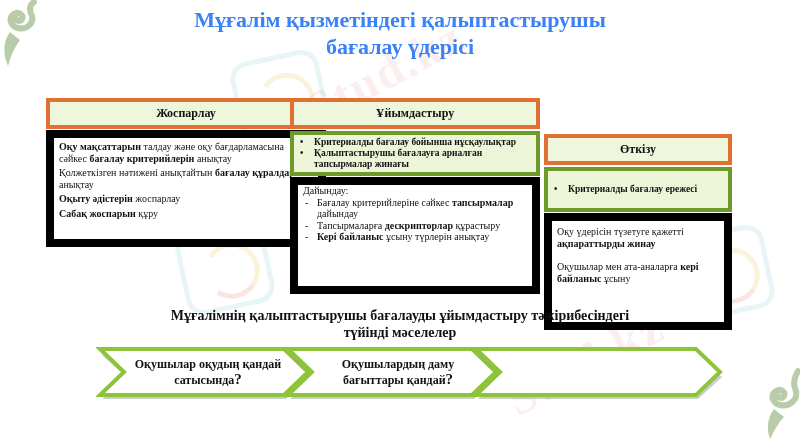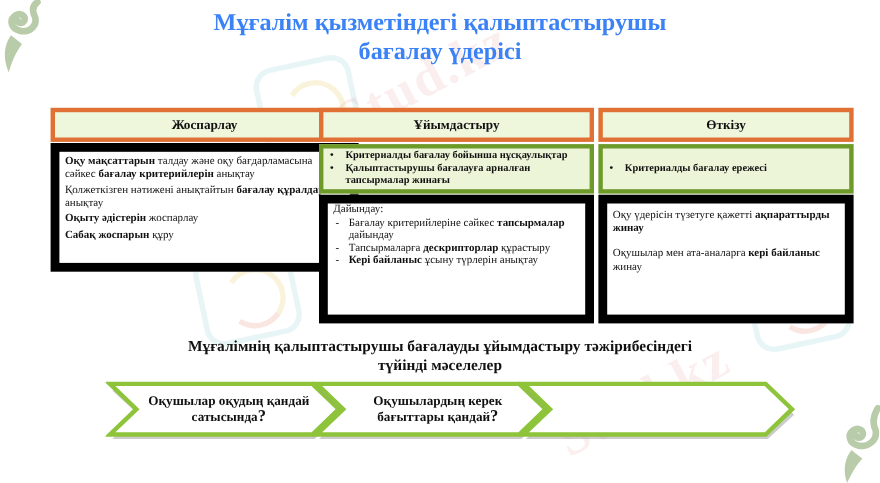--- a/index.html
+++ b/index.html
@@ -28,21 +28,21 @@
     }
 
     .title {
       position: absolute; left: 140px; top: 6px; width: 520px; text-align: center;
       font-size: 22px; font-weight: bold; line-height: 27px; color: #3b82f6;
     }
 
     .col { position: absolute; top: 98px; }
     #col-1 { left: 46px; width: 280px; }
     #col-2 { left: 290px; width: 250px; }
-    #col-3 { left: 544px; width: 232px; }
+    #col-3 { left: 544px; width: 188px; margin-top: 36px; }
 
     .head-box {
       height: 31px; border: 4px solid #e07033; background: #eef6dc;
       display: flex; align-items: center; justify-content: center;
       font-size: 12px; font-weight: bold;
     }
     .res-box {
       margin-top: 2px; height: 45px; border: 4px solid #6e9a2a; background: #ecf5d8;
       display: flex; align-items: center; padding-left: 6px;
     }
@@ -134,21 +134,21 @@
 
 <div class="col" id="col-3">
   <div class="head-box">Өткізу</div>
   <div class="res-box">
     <ul>
       <li>Критериалды бағалау ережесі</li>
     </ul>
   </div>
   <div class="act-box" style="padding-top:5px;">
     <p style="margin-bottom:12px;"><span>Оқу үдерісін түзетуге қажетті </span><b>ақпараттырды жинау</b></p>
-    <p><span>Оқушылар мен ата-аналарға </span><b>кері байланыс</b><span> жинау</span></p>
+    <p><span>Оқушылар мен ата-аналарға </span><b>кері байланыс</b><span> ұсыну</span></p>
   </div>
 </div>
 
 <div class="subtitle">
   <div>Мұғалімнің қалыптастырушы бағалауды ұйымдастыру тәжірибесіндегі</div>
   <div>түйінді мәселелер</div>
 </div>
 
 <div class="chevron-row">
   <div class="chev" style="left:0; width:230px;">
@@ -159,21 +159,21 @@
     <div class="txt" style="left:28px; width:168px;">
       <div><span>Оқушылар оқудың қандай</span><br><span>сатысында</span><span class="q">?</span></div>
     </div>
   </div>
   <div class="chev" style="left:188px; width:230px;">
     <svg width="230" height="56" viewBox="0 0 230 56">
       <polygon points="4,6 188,6 212,28 188,50 4,50 28,28" fill="#9a9a9a" opacity="0.5" transform="translate(2,3)"></polygon>
       <polygon points="4,3 188,3 212,26 188,49 4,49 28,26" fill="#ffffff" stroke="#8ec43a" stroke-width="4" stroke-linejoin="miter"></polygon>
     </svg>
     <div class="txt" style="left:32px; width:164px;">
-      <div><span>Оқушылардың керек</span><br><span>бағыттары қандай</span><span class="q">?</span></div>
+      <div><span>Оқушылардың даму</span><br><span>бағыттары қандай</span><span class="q">?</span></div>
     </div>
   </div>
   <div class="chev" style="left:376px; width:260px;">
     <svg width="260" height="56" viewBox="0 0 260 56">
       <polygon points="4,6 224,6 248,28 224,50 4,50 28,28" fill="#9a9a9a" opacity="0.5" transform="translate(2,3)"></polygon>
       <polygon points="4,3 224,3 248,26 224,49 4,49 28,26" fill="#ffffff" stroke="#8ec43a" stroke-width="4" stroke-linejoin="miter"></polygon>
     </svg>
   </div>
 </div>
 

